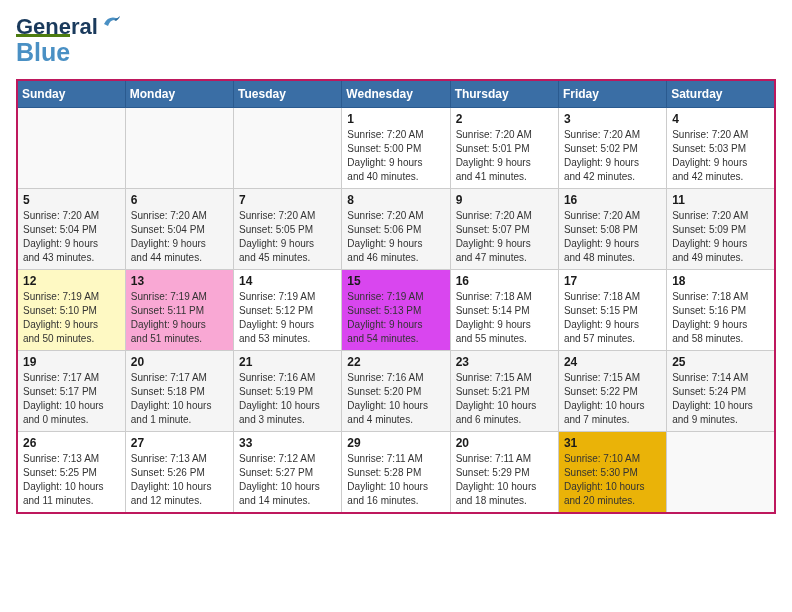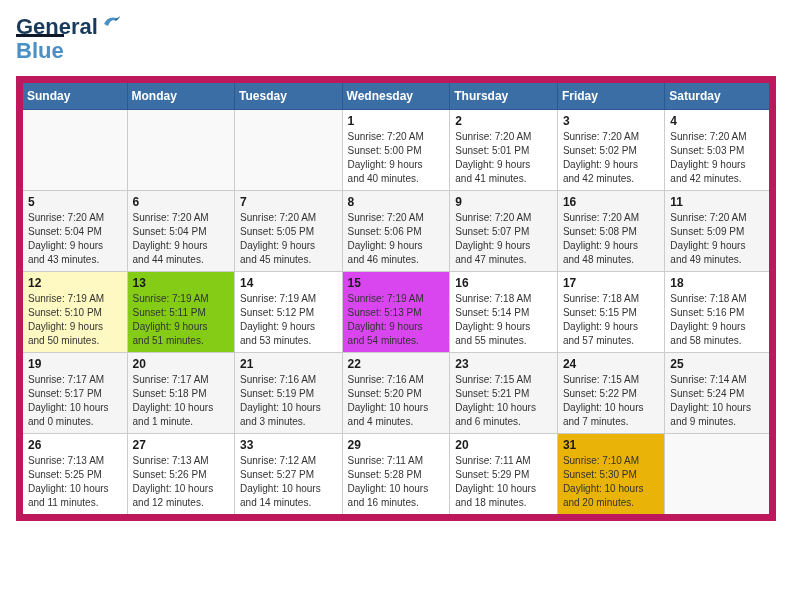--- a/index.html
+++ b/index.html
@@ -37,21 +37,21 @@
       font-weight: bold;
       color: #1a1a1a;
     }
     .location {
       font-size: 14px;
       color: #555;
     }
     .calendar {
       width: 100%;
       border-collapse: collapse;
-      border: 7px solid #be185d;
+      border: 2px solid #be185d;
     }
     .calendar th {
       background: #3a6ea5;
       color: #fff;
       font-size: 12px;
       font-weight: bold;
       padding: 6px 4px;
       text-align: left;
       border: 1px solid #2a5a8f;
     }
@@ -97,21 +97,21 @@
         <span class="logo-text">
           <span style="color:#1a3a5c;">General</span>
         </span>
 
         <svg width="22" height="18" viewBox="0 0 22 18" style="margin-left:2px;margin-top:-8px;">
           <path d="M4 10 Q8 2 16 4 Q20 5 20 2 Q18 6 14 6 Q10 6 8 12Z" fill="#4a90c4"></path>
           <path d="M14 6 Q18 4 20 2 Q19 5 16 7Z" fill="#2a6a9a"></path>
         </svg>
       </div>
       <div style="display:flex;align-items:center;margin-top:-4px;">
-        <span style="font-size:22px;font-weight:bold;color:#4a90c4;border-top:3px solid #0f172a;padding-top:1px;display:block;">Blue</span>
+        <span style="font-size:25px;font-weight:bold;color:#4a90c4;border-top:3px solid #4d7c0f;padding-top:1px;display:block;">Blue</span>
       </div>
     </div>
   </div>
   <div class="title-block">
     <div class="month-title"></div>
     <div class="location"></div>
   </div>
 </div>
 
 <table class="calendar">
@@ -212,21 +212,21 @@
         </td>
       </tr>
       <tr>
         <td style="background: #fef9c3;">
           <span class="day-num">12</span>
           <div class="day-info" style="white-space: pre-line;">Sunrise: 7:19 AM
 Sunset: 5:10 PM
 Daylight: 9 hours
 and 50 minutes.</div>
         </td>
-        <td style="background: #84cc16;">
+        <td style="background: #f9a8d4;">
           <span class="day-num">13</span>
           <div class="day-info" style="white-space: pre-line;">Sunrise: 7:19 AM
 Sunset: 5:11 PM
 Daylight: 9 hours
 and 51 minutes.</div>
         </td>
         <td style="background: rgb(255, 255, 255);">
           <span class="day-num">14</span>
           <div class="day-info" style="white-space: pre-line;">Sunrise: 7:19 AM
 Sunset: 5:12 PM

